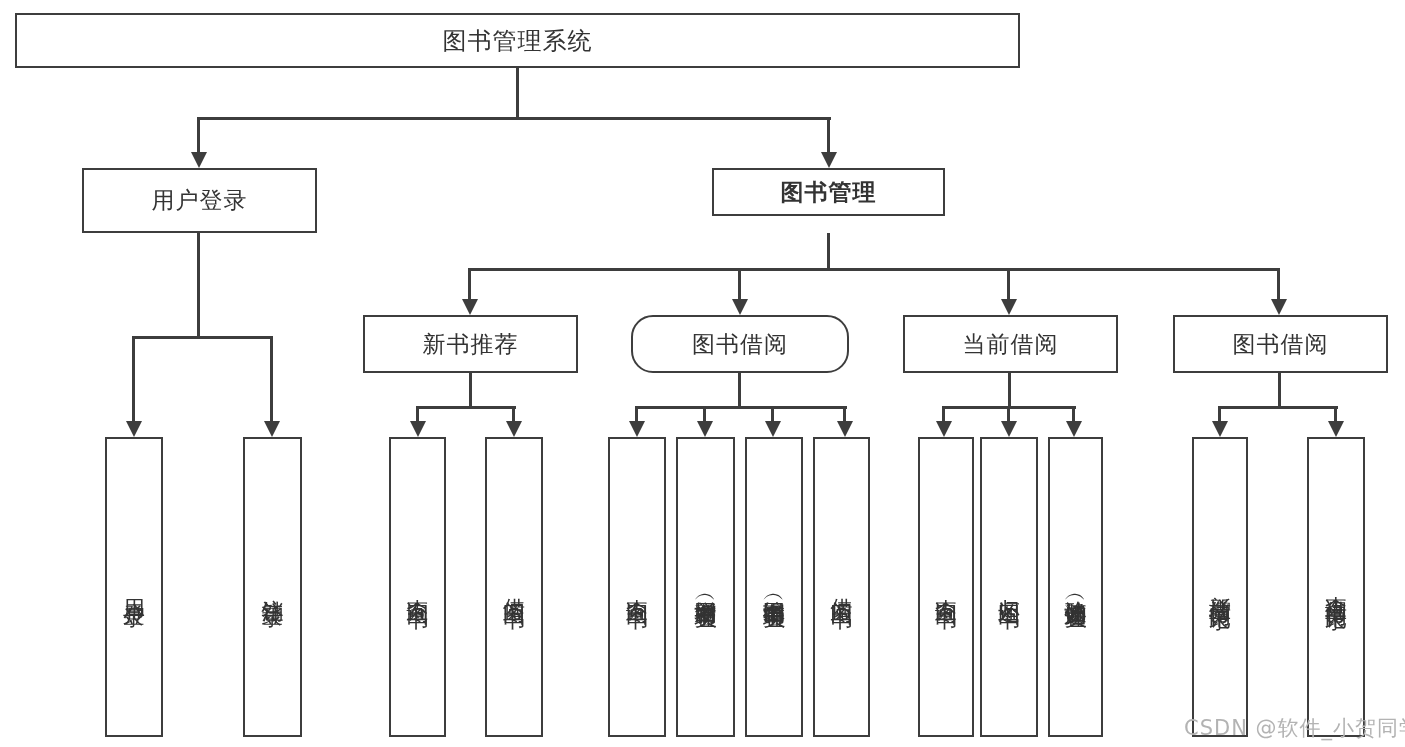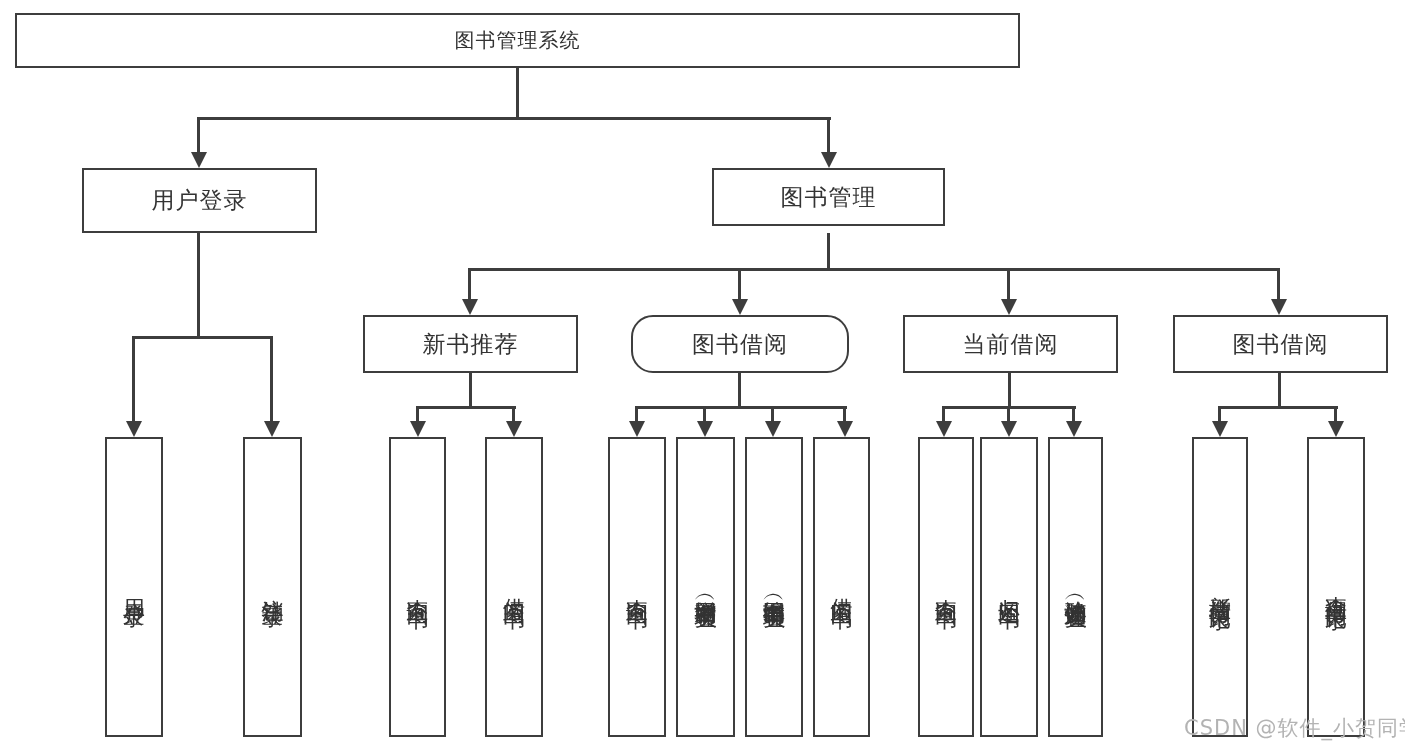--- a/index.html
+++ b/index.html
@@ -112,24 +112,24 @@
   <div class="arrow" style="left:1009px;top:421px;"></div>
   <div class="arrow" style="left:1074px;top:421px;"></div>
 
   <div class="line" style="left:1278px;top:373px;width:3px;height:36px;"></div>
   <div class="line" style="left:1218px;top:406px;width:120px;height:3px;"></div>
   <div class="line" style="left:1218px;top:406px;width:3px;height:17px;"></div>
   <div class="line" style="left:1334px;top:406px;width:3px;height:17px;"></div>
   <div class="arrow" style="left:1220px;top:421px;"></div>
   <div class="arrow" style="left:1336px;top:421px;"></div>
 
-  <div class="box" style="left:15px;top:13px;width:1005px;height:55px;font-size:20px;">图书管理系统</div>
+  <div class="box" style="left:15px;top:13px;width:1005px;height:55px;font-size:24px;">图书管理系统</div>
 
   <div class="box" style="left:82px;top:168px;width:235px;height:65px;">用户登录</div>
-  <div class="box" style="left:712px;top:168px;width:233px;height:58px;">图书管理</div>
+  <div class="box" style="left:712px;top:168px;width:233px;height:48px;font-weight:bold;">图书管理</div>
 
   <div class="box" style="left:363px;top:315px;width:215px;height:58px;">新书推荐</div>
   <div class="box" style="left:631px;top:315px;width:218px;height:58px;border-radius:22px;">图书借阅</div>
   <div class="box" style="left:903px;top:315px;width:215px;height:58px;">当前借阅</div>
   <div class="box" style="left:1173px;top:315px;width:215px;height:58px;">图书借阅</div>
 
   <div class="box vbox" style="left:105px;top:437px;width:58px;height:300px;">用户登录</div>
   <div class="box vbox" style="left:243px;top:437px;width:59px;height:300px;">注销登录</div>
 
   <div class="box vbox" style="left:389px;top:437px;width:57px;height:300px;">查询图书</div>

